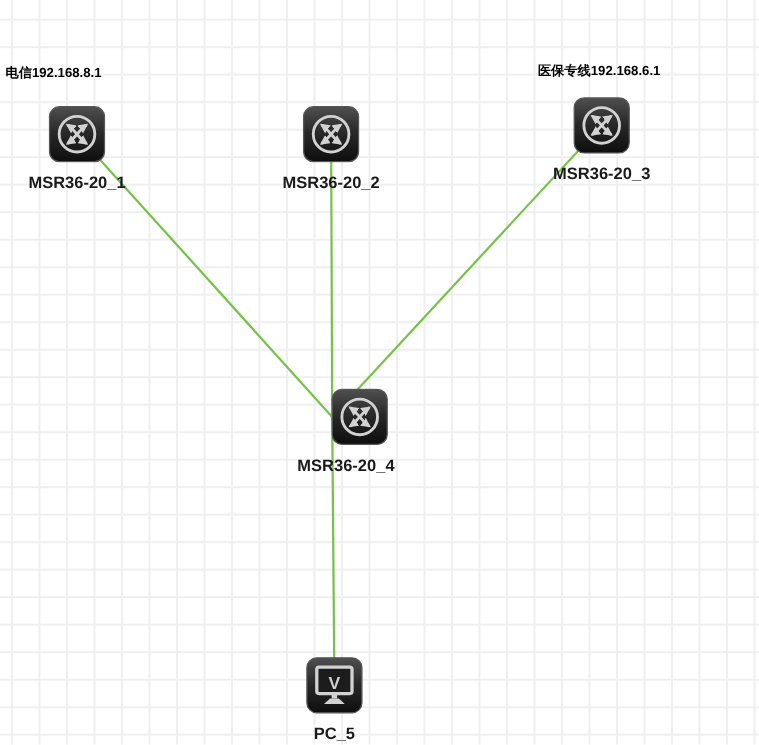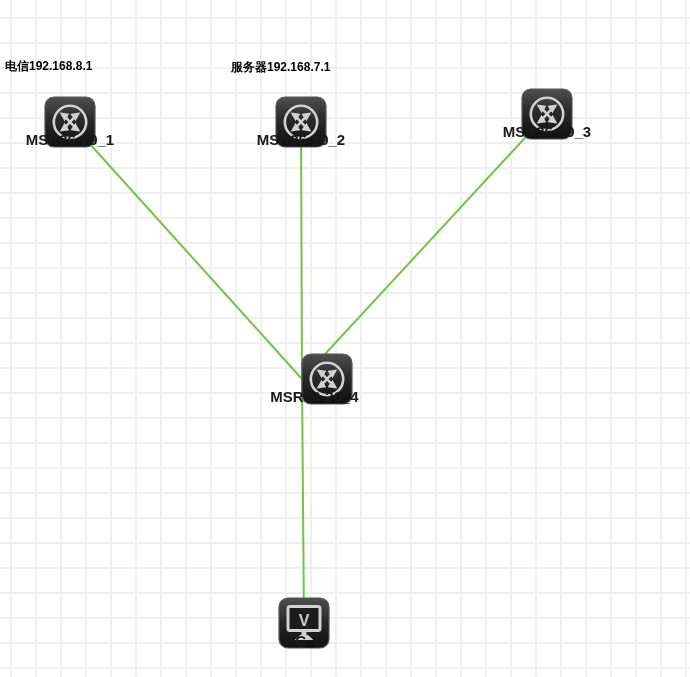--- a/index.html
+++ b/index.html
@@ -36,21 +36,21 @@
     z-index: 2;
   }
   .node .icon {
     display: block;
     width: 52px;
     height: 52px;
     cursor: pointer;
   }
   .node-label {
     position: absolute;
-    top: 35px;
+    top: 62px;
     left: 50%;
     transform: translateX(-50%);
     font-size: 15px;
     font-weight: bold;
     color: #1a1a1a;
     white-space: nowrap;
     letter-spacing: 0;
   }
   .annotation {
     position: absolute;
@@ -177,14 +177,14 @@
         <rect x="1" y="1" width="50" height="50" rx="9" fill="url(#grad-pc)" stroke="#565656" stroke-width="1.2"></rect>
         <rect x="10" y="9.5" width="32" height="24" rx="2" fill="#1c1c1c" stroke="#d2d2d2" stroke-width="3"></rect>
         <text x="26" y="29" text-anchor="middle" font-family="Liberation Sans, sans-serif" font-size="16" font-weight="bold" fill="#cdcdcd">V</text>
         <rect x="23.5" y="33.5" width="5" height="4.5" fill="#d2d2d2"></rect>
         <path d="M16.5,43 L35.5,43 L30,38 L22,38 Z" fill="#d2d2d2"></path>
       </svg>
     </span>
     <div class="node-label">PC_5</div>
   </div>
     <div class="annotation" style="left: 5px; top: 58px;">电信192.168.8.1</div>
-    <div class="annotation" style="left: 231px; top: 59px;">服务器192.168.7.1</div>
+    <div class="annotation" style="left: 489px; top: 56px;">医保专线192.168.6.1</div>
   </div>
 
 </body></html>

